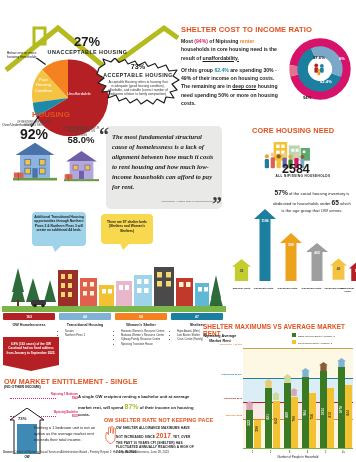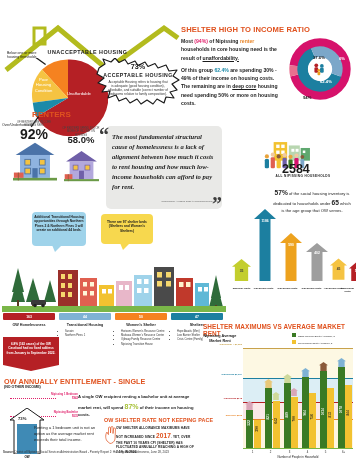--- a/index.html
+++ b/index.html
@@ -143,20 +143,21 @@
 <div id="page">
 
 
   <div class="canvas">
 
     <svg class="roof-svg" width="176" height="58" viewBox="0 0 176 58">
       <polyline points="2,46 54,4 104,46 116,36 160,4 174,14" fill="none" stroke="#b3bb1e" stroke-width="5"></polyline>
       <rect x="30" y="4" width="11" height="16" fill="none" stroke="#b3bb1e" stroke-width="3"></rect>
     </svg>
 
+    <div class="pct27">27%</div>
     <div class="lbl-unacc">UNACCEPTABLE HOUSING</div>
 
     <div class="pie-wrap">
       <svg width="80" height="80" viewBox="0 0 100 100">
 
         <path d="M50 50 L50 2 A48 48 0 1 1 10.5 73.5 Z" fill="#b52025"></path>
 
         <path d="M50 50 L50 2 A48 48 0 0 0 17.5 14.5 Z" fill="#f58220"></path>
 
         <path d="M50 50 L17.5 14.5 A48 48 0 0 0 6 56 Z" fill="#f5c342"></path>
@@ -180,21 +181,21 @@
                          146,26 162,24 154,36 166,44 152,52 162,64 148,68 156,80 140,78 136,90 122,82 114,92
                          102,84 90,92 82,82 68,90 60,80 46,86 40,74 24,80 28,66 12,68 20,56 4,50 16,40 2,32" fill="#ffffff" stroke="#1b1b1b" stroke-width="2.4" stroke-linejoin="round"></polygon>
       </svg>
       <div class="burst-txt">
         <div class="burst-73">73%</div>
         <div class="burst-acc">ACCEPTABLE HOUSING</div>
         <div class="burst-body">Acceptable Housing refers to housing that is adequate (good housing condition), affordable, and suitable (correct number of bedrooms relative to family composition).</div>
       </div>
     </div>
 
-    <div class="abs sec-title" id="shelter-cost-title">SHELTER HIGH TO INCOME RATIO</div>
+    <div class="abs sec-title" id="shelter-cost-title">SHELTER COST TO INCOME RATIO</div>
     <div class="sci-body">
       <p><span>Most </span><span class="hl-pink">(94%)</span><span> of Nipissing </span><span class="hl-orange">renter</span><span> households in core housing need is the result of </span><u>unaffordability.</u></p>
       <p style="margin-top:4px;"><span>Of this group </span><span class="hl-teal">62.4%</span><span> are spending </span><span>30% - 49%</span><span> of their income on housing costs. The remaining are in </span><u>deep core</u><span> housing need spending </span><span>50%</span><span> or more on housing costs.</span></p>
     </div>
 
     <div class="donut">
       <svg width="62" height="62" viewBox="0 0 100 100">
 
         <circle cx="50" cy="50" r="42" fill="none" stroke="#d6126b" stroke-width="15" stroke-dasharray="248 16" stroke-dashoffset="62" transform="rotate(-90 50 50)"></circle>
         <circle cx="50" cy="50" r="42" fill="none" stroke="#e8708f" stroke-width="15" stroke-dasharray="16 248" stroke-dashoffset="-186" transform="rotate(-90 50 50)"></circle>
@@ -211,21 +212,21 @@
           <circle cx="48" cy="52" r="2.2" fill="#eda21e"></circle>
             <rect x="46" y="54" width="4.4" height="6" rx="1.5" fill="#eda21e"></rect>
         </g>
       </svg>
       <div class="donut-lbl dark" style="left:24px; top:17px;">37.6%</div>
       <div class="donut-lbl" style="left:31px; top:41px;">62.4%</div>
       <div class="donut-lbl" style="left:50px; top:18px;">6%</div>
       <div class="donut-lbl dark" style="left:14px; top:57px;">94%</div>
     </div>
 
-    <div class="abs sec-title" id="renters-title">RENTERS</div>
+    <div class="abs sec-title" id="renters-title">HOUSING</div>
 
     <div class="rent-cap" style="left:14px; top:99px; width:40px;">OF RENTERS ARE IN CORE HOUSING NEED</div>
     <div class="rent-pct" style="left:14px; top:104px; width:40px; text-align:center; font-size:14px;">92%</div>
     <svg class="abs" style="left:13px; top:118px;" width="44" height="44" viewBox="0 0 100 100">
       <polygon points="50,6 94,34 6,34" fill="#4a72a8"></polygon>
       <rect x="16" y="34" width="68" height="52" fill="#8fb3e0"></rect>
       <rect x="27" y="44" width="13" height="13" fill="#f5c342" stroke="#4a72a8" stroke-width="2"></rect>
       <rect x="60" y="44" width="13" height="13" fill="#f5c342" stroke="#4a72a8" stroke-width="2"></rect>
       <rect x="27" y="64" width="13" height="13" fill="#f5c342" stroke="#4a72a8" stroke-width="2"></rect>
       <rect x="60" y="64" width="13" height="13" fill="#f5c342" stroke="#4a72a8" stroke-width="2"></rect>
@@ -247,20 +248,21 @@
       <rect x="2" y="72" width="22" height="14" fill="#e06050"></rect>
       <rect x="11" y="72" width="2" height="20" fill="#8a5a3a"></rect>
     </svg>
 
     <div class="quote-box"></div>
     <div class="quote-mark" style="left:99px; top:103px;">“</div>
     <div class="quote-mark" style="left:212px; top:172px;">”</div>
     <div class="quote-text">The most fundamental structural cause of homelessness is a lack of alignment between how much it costs to rent housing and how much low-income households can afford to pay for rent.</div>
     <div class="quote-src">Homelessness: A Funders Guide to Homelessness and Housing</div>
 
+    <div class="abs sec-title" id="chn-title">CORE HOUSING NEED</div>
 
     <svg class="abs" style="left:258px; top:115px;" width="60" height="38" viewBox="0 0 140 90">
       <rect x="36" y="12" width="32" height="44" fill="#f2c230"></rect>
       <rect x="72" y="20" width="26" height="36" fill="#b8d6b0"></rect>
       <rect x="100" y="26" width="22" height="30" fill="#5fa86f"></rect>
       <rect x="42" y="18" width="8" height="8" fill="#fff"></rect>
         <rect x="54" y="18" width="8" height="8" fill="#fff"></rect>
       <rect x="42" y="32" width="8" height="8" fill="#fff"></rect>
         <rect x="54" y="32" width="8" height="8" fill="#fff"></rect>
       <rect x="78" y="28" width="7" height="7" fill="#fff"></rect>
@@ -433,21 +435,21 @@
       <li>Hope Awaits (Men)</li>
       <li>Low Barrier Shelter</li>
       <li>Crisis Centre (Family)</li>
     </ul>
 
     <svg class="redflag" viewBox="0 0 112 68">
       <polygon points="0,0 112,0 112,56 56,68 0,56" fill="#b52025"></polygon>
     </svg>
     <div class="redflag-txt">6.8% (163 cases) of the OW Caseload had no fixed address from January to September 2022.</div>
 
-    <div class="abs sec-title" id="ow-title">OW ANNUALLY ENTITLEMENT - SINGLE</div>
+    <div class="abs sec-title" id="ow-title">OW MARKET ENTITLEMENT - SINGLE</div>
     <div class="ow-sub">(NO OTHER INCOME)</div>
 
     <div class="abs" style="left:4px; top:372px; width:74px; height:64px;">
 
       <div class="abs" style="left:6px; top:4px; width:46px; height:0; border-top:0.6px dotted #e0216b;"></div>
 
       <div class="abs" style="left:6px; top:22px; width:46px; height:0; border-top:0.6px dotted #e0216b;"></div>
 
       <svg class="abs" style="left:6px; top:14px;" width="34" height="46" viewBox="0 0 68 92">
         <polygon points="34,0 68,24 60,24 60,92 8,92 8,24 0,24" fill="#ffffff" stroke="#1b1b1b" stroke-width="2"></polygon>

